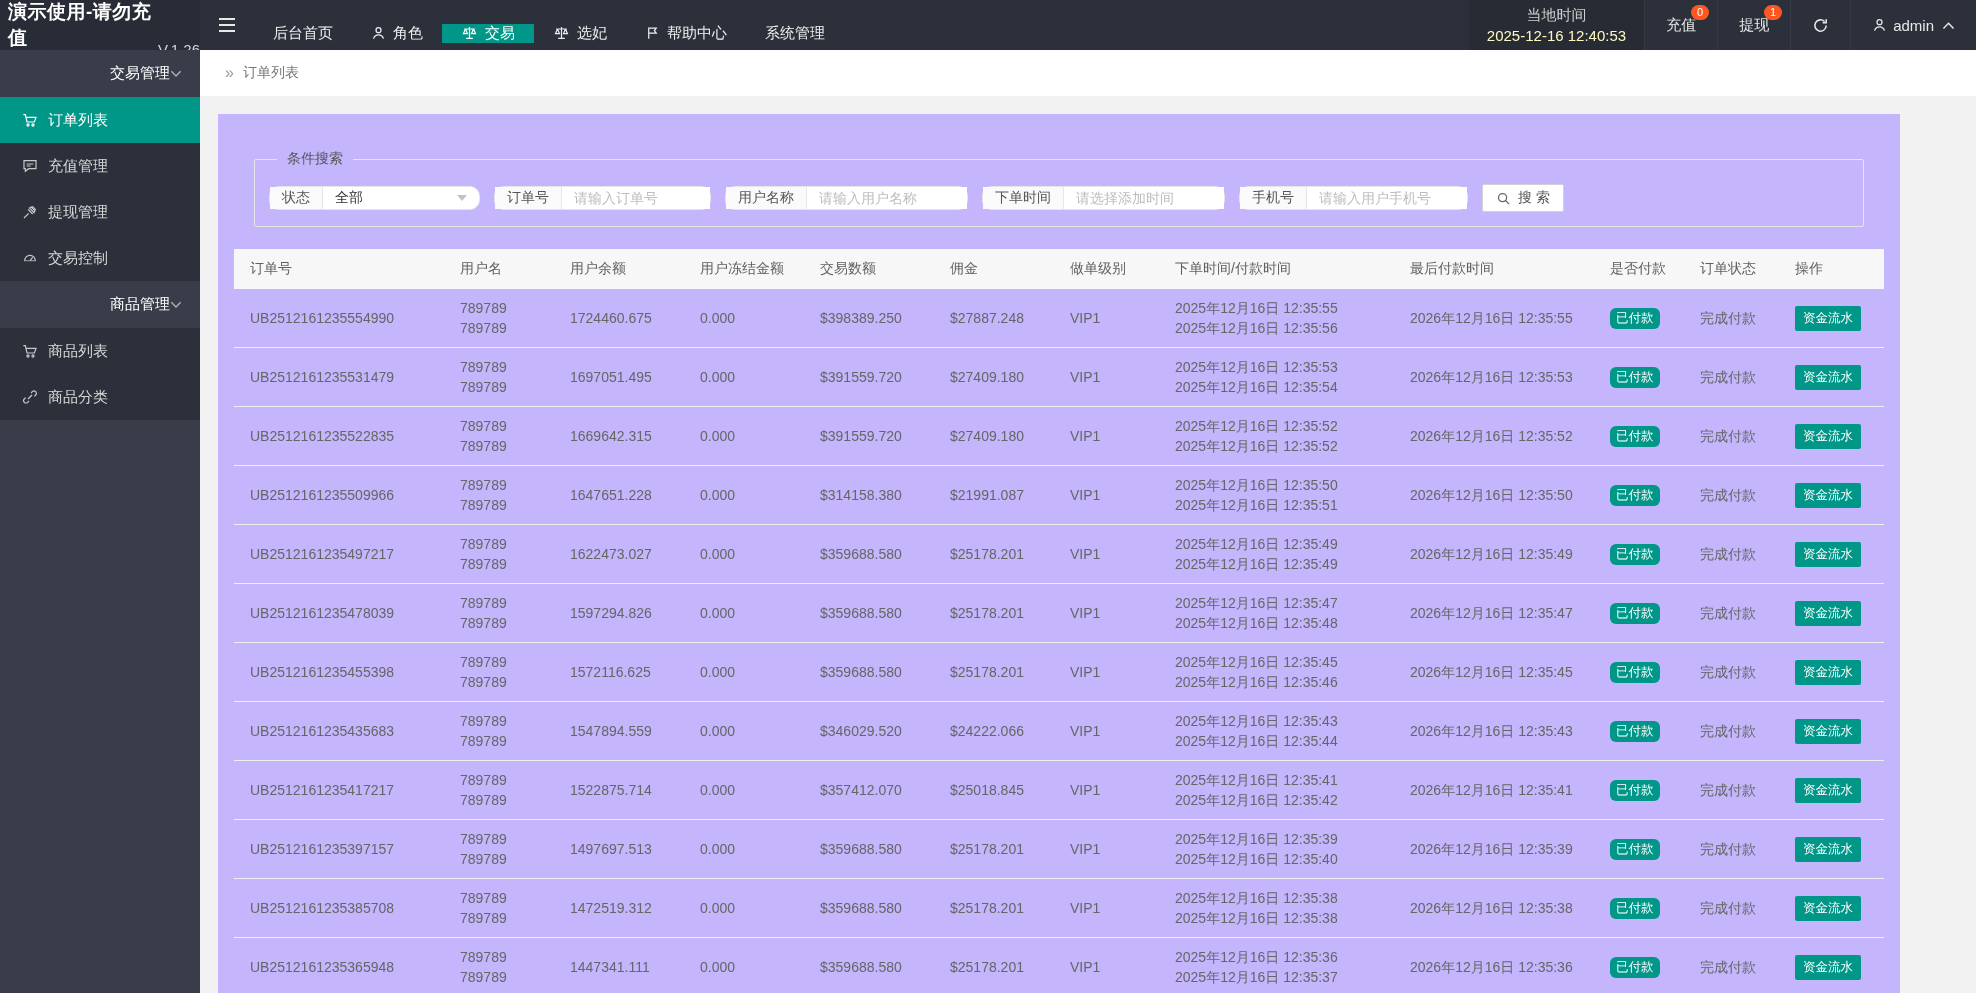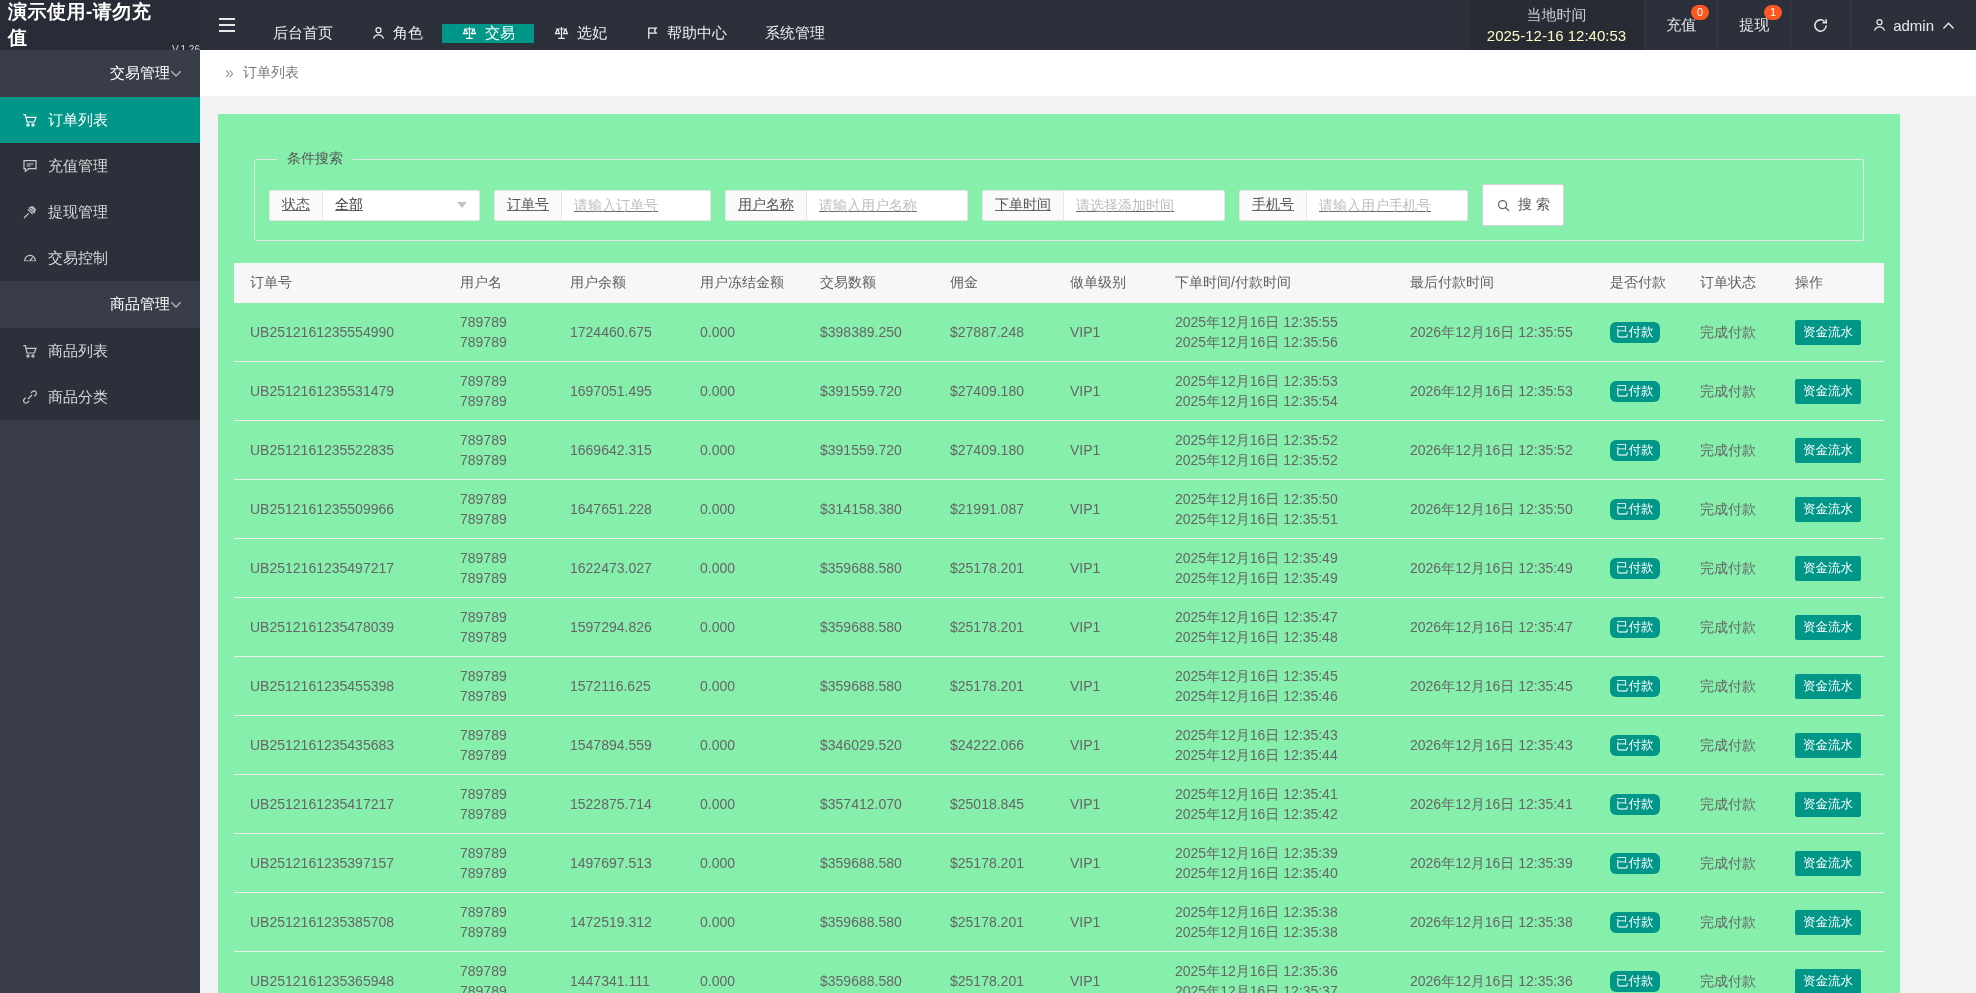--- a/index.html
+++ b/index.html
@@ -4,21 +4,21 @@
 <style>
   * { margin:0; padding:0; box-sizing:border-box; }
   html,body { width:1976px; height:993px; overflow:hidden; }
   body { font-family:"Liberation Sans","DejaVu Sans",sans-serif; background:#f2f2f2; color:#666; }
   svg { display:block; }
 
   
   .topbar { height:50px; background:#2b303b; display:flex; align-items:stretch; color:#e8e8e8; }
   .logo { width:200px; background:#272c36; display:flex; align-items:center; padding-left:8px; color:#fff; flex:none; }
   .logo .logo-text { font-size:19px; font-weight:bold; letter-spacing:.5px; }
-  .logo sup { font-size:10px; color:#d5d5d5; font-weight:normal; margin-left:2px;margin-top:48px; }
+  .logo sup { font-size:15px; color:#d5d5d5; font-weight:normal; margin-left:2px;margin-top:48px; }
   .hamburger { width:54px; display:flex; align-items:center; justify-content:center; cursor:pointer; color:#e8e8e8; }
   .topmenu { display:flex; align-items:center;margin-top:16px; }
   .topmenu-item { display:flex; align-items:center; gap:7px; padding:0 19px; font-size:15px; cursor:pointer; color:#ededed; }
   .topmenu-item.active { background:#009688; color:#fff; }
   .topbar-right { margin-left:auto; display:flex; align-items:stretch; }
   .time-block { background:#262b34; padding:6px 18px; display:flex; flex-direction:column; justify-content:center; align-items:center; gap:2px; }
   .time-block .tlabel { font-size:15px; color:#cfcfcf; }
   .time-block .tvalue { font-size:15px; color:#fef9c3;text-align:center; }
   .top-action { position:relative; display:flex; align-items:center; gap:6px; padding:0 21px; font-size:15px; cursor:pointer; border-left:1px solid rgba(255,255,255,.05); }
   .top-badge { position:absolute; top:5px; right:8px; background:#ff5722; color:#fff; font-size:11px; line-height:13px; padding:1px 6px; border-radius:9px; }
@@ -30,34 +30,34 @@
   .side-group-title { height:47px; display:flex; align-items:center; justify-content:flex-end; padding:0 18px 0 22px; color:#fff; font-size:15px; cursor:pointer; }
   .side-item { height:46px; display:flex; align-items:center; gap:10px; padding:0 22px; background:#2c303a; color:#d8d8d8; font-size:15px; cursor:pointer; }
   .side-item.active { background:#009688; color:#fff; }
   .side-item .sicon { color:#c9c9c9; }
   .side-item.active .sicon { color:#fff; }
 
   .main { flex:1; display:flex; flex-direction:column; overflow:hidden; }
   .breadcrumb-bar { height:46px; background:#fff; display:flex; align-items:center; padding-left:25px; font-size:14px; color:#777; flex:none; }
   .breadcrumb-bar .sep { color:#999; font-size:16px; margin-right:9px; }
   .content { flex:1; padding:18px 76px 0 18px; overflow:hidden; }
-  .card { background:#86efac; height:100%; padding:24px 16px 12px 16px; }
+  .card { background:#c4b5fd; height:100%; padding:24px 16px 12px 16px; }
 
   
   fieldset.search-panel { margin:12px 20px 0 20px; border:1px solid #e6e6e6; border-radius:2px; padding:16px 14px 14px 14px; }
   fieldset.search-panel legend { font-size:14px; color:#555; padding:0 10px; margin-left:8px; }
   .search-row { display:flex; align-items:center; gap:14px; }
-  .fgroup { display:flex; align-items:stretch; height:31px; border:1px solid #e6e6e6; border-radius:2px; background:#fff;text-decoration:underline; }
+  .fgroup { display:flex; align-items:stretch; height:24px; border:1px solid #e6e6e6; border-radius:10px; background:#fff; }
   .flabel { display:flex; align-items:center; padding:0 12px; background:#fafafa; border-right:1px solid #e6e6e6; font-size:14px; color:#555; white-space:nowrap; }
   .fselect { display:flex; align-items:center; justify-content:space-between; width:156px; padding:0 12px; font-size:14px; color:#333; cursor:pointer; }
   .select-caret { width:0; height:0; border-left:5px solid transparent; border-right:5px solid transparent; border-top:6px solid #c2c2c2; }
   .fgroup input { border:none; outline:none; padding:0 12px; font-size:14px; color:#333; width:148px; font-family:inherit; }
   .fgroup input.wide { width:160px; }
   .fgroup input::placeholder { color:#bdbdbd; }
-  .search-btn { height:42px; display:flex; align-items:center; gap:7px; padding:0 13px; background:#fff; border:1px solid #d2d2d2; border-radius:2px; font-size:14px; color:#555; cursor:pointer; font-family:inherit; }
+  .search-btn { height:28px; display:flex; align-items:center; gap:7px; padding:0 13px; background:#fff; border:1px solid #d2d2d2; border-radius:2px; font-size:14px; color:#555; cursor:pointer; font-family:inherit; }
 
   
   table.orders { width:100%; margin-top:22px; border-collapse:collapse; table-layout:fixed; }
   table.orders th { background:#f7f7f7; height:40px; font-weight:normal; text-align:left; font-size:14px; color:#5f5f5f; padding:0 10px; white-space:nowrap; overflow:hidden; }
   table.orders td { padding:9px 10px; font-size:14px; color:#666; border-bottom:1px solid #efefef; line-height:20px; vertical-align:middle; white-space:nowrap; overflow:hidden; }
   table.orders th:first-child, table.orders td:first-child { padding-left:16px; }
   td.order-no { color:#8c8c8c; }
   .badge-paid { display:inline-block; background:#009688; color:#fff; font-size:12.5px; line-height:15px; padding:3px 6px; border-radius:6px; }
   .flow-btn { display:inline-block; background:#009688; color:#fff; font-size:12.5px; line-height:15px; padding:5px 8px; border-radius:2px; border:none; cursor:pointer; font-family:Liberation Serif, serif; }
 </style>

